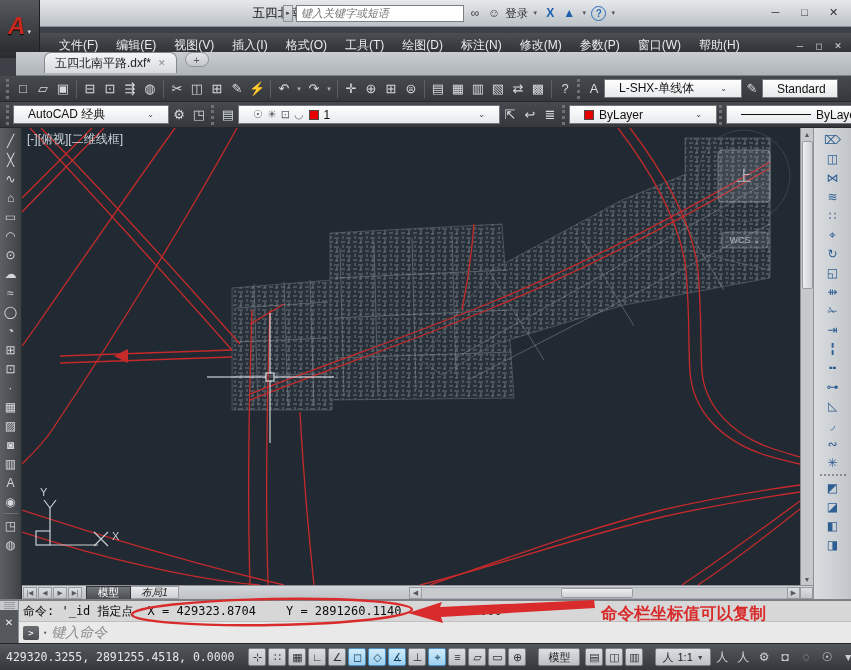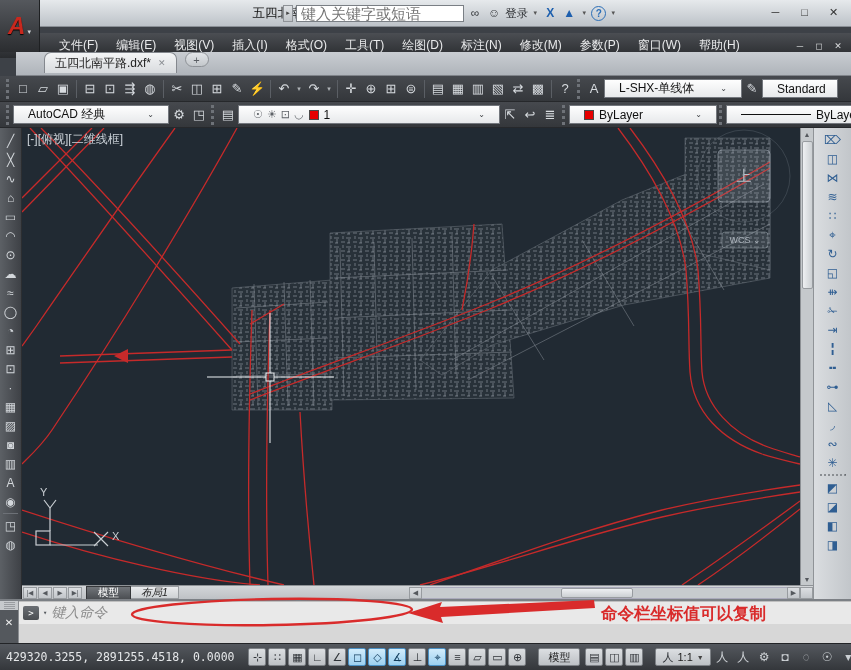--- a/index.html
+++ b/index.html
@@ -6,21 +6,21 @@
 body{background:#555;font-family:"Liberation Sans",sans-serif}
 .app{position:relative;width:851px;height:670px;background:#3d4147;overflow:hidden;user-select:none}
 
 .titlebar{position:absolute;left:0;top:0;width:851px;height:27px;background:linear-gradient(#e6e9ec,#bdc2c8);border-bottom:1px solid #8a8f95;display:flex;align-items:center}
 .logo{position:absolute;left:0;top:0;width:40px;height:52px;background:linear-gradient(#55585d,#2b2d30);z-index:6;display:flex;align-items:center;justify-content:center;border-right:1px solid #1e2022}
 .logo .a{color:#c8281e;font-size:24px;font-weight:bold;font-style:italic;text-shadow:0 1px 1px #000}
 .logo .lc{color:#cfd3d7;font-size:7px;margin-left:2px;margin-top:12px}
 .title-text{position:absolute;left:120px;width:360px;text-align:center;font-size:12.5px;color:#141414}
 .qat{position:absolute;left:283px;top:4px;display:flex;align-items:center;gap:3px}
 .hist-btn{width:10px;height:17px;background:linear-gradient(#dfe2e5,#c0c4c8);border:1px solid #8e9297;color:#444;font-size:7px;display:flex;align-items:center;justify-content:center}
-.searchbox{width:168px;height:17px;border:1px solid #7a7f85;background:#fff;font-size:15px;color:#666;padding:0 4px;font-family:"Liberation Sans",sans-serif}
+.searchbox{width:168px;height:17px;border:1px solid #7a7f85;background:#fff;font-size:11px;font-style:italic;color:#666;padding:0 4px;font-family:"Liberation Sans",sans-serif}
 .t-ico{min-width:16px;height:18px;display:flex;align-items:center;justify-content:center;font-size:12px;color:#3a3d41;padding:0 2px}
 .t-ico.blue{color:#1d5fae;font-weight:bold}
 .t-ico.caret{font-size:7px;color:#555;min-width:8px}
 .t-label{font-size:11.5px;color:#2c2f33}
 .help-ico{width:15px;height:15px;border:1.5px solid #2c6fb7;border-radius:50%;color:#2c6fb7;font-size:10px;font-weight:bold;display:flex;align-items:center;justify-content:center}
 .winctl{position:absolute;right:4px;top:2px;display:flex;gap:2px}
 .winbtn{width:27px;height:20px;display:flex;align-items:center;justify-content:center;font-size:11px;color:#333;border:1px solid transparent;border-radius:2px}
 
 .menubar{position:absolute;left:0;top:33px;width:851px;height:25px;background:linear-gradient(#4b4e53,#292b2e);display:flex;align-items:center;padding-left:50px}
 .menu-item{color:#e9eaeb;font-size:12px;padding:4px 9px;white-space:nowrap}
@@ -413,20 +413,26 @@
       <span class="hbtn"> </span>
     </div>
   </div>
 
   <div class="cmdwin">
     <div class="cmdstrip">
       <div class="cmdgrip"></div>
       <span class="cmdclose">✕</span>
     </div>
     <div class="cmdmain">
+      <div class="cmdhist">
+        <span>命令: '_id 指定点</span>
+        <span class="cx">X = 429323.8704</span>
+        <span class="cy">Y = 2891260.1140</span>
+        <span class="cz">Z = 0.0000</span>
+      </div>
       <div class="cmdinput">
         <span class="prompt-badge">&gt;</span>
         <span class="prompt-caret">▾</span>
         <span class="cmdph">键入命令</span>
       </div>
     </div>
   </div>
 
   <svg class="annot" width="851" height="47" viewBox="0 0 851 47">
     <ellipse cx="272" cy="16" rx="140" ry="13" fill="none" stroke="#d92b2b" stroke-width="2.4" transform="rotate(-1 272 16)"></ellipse>

